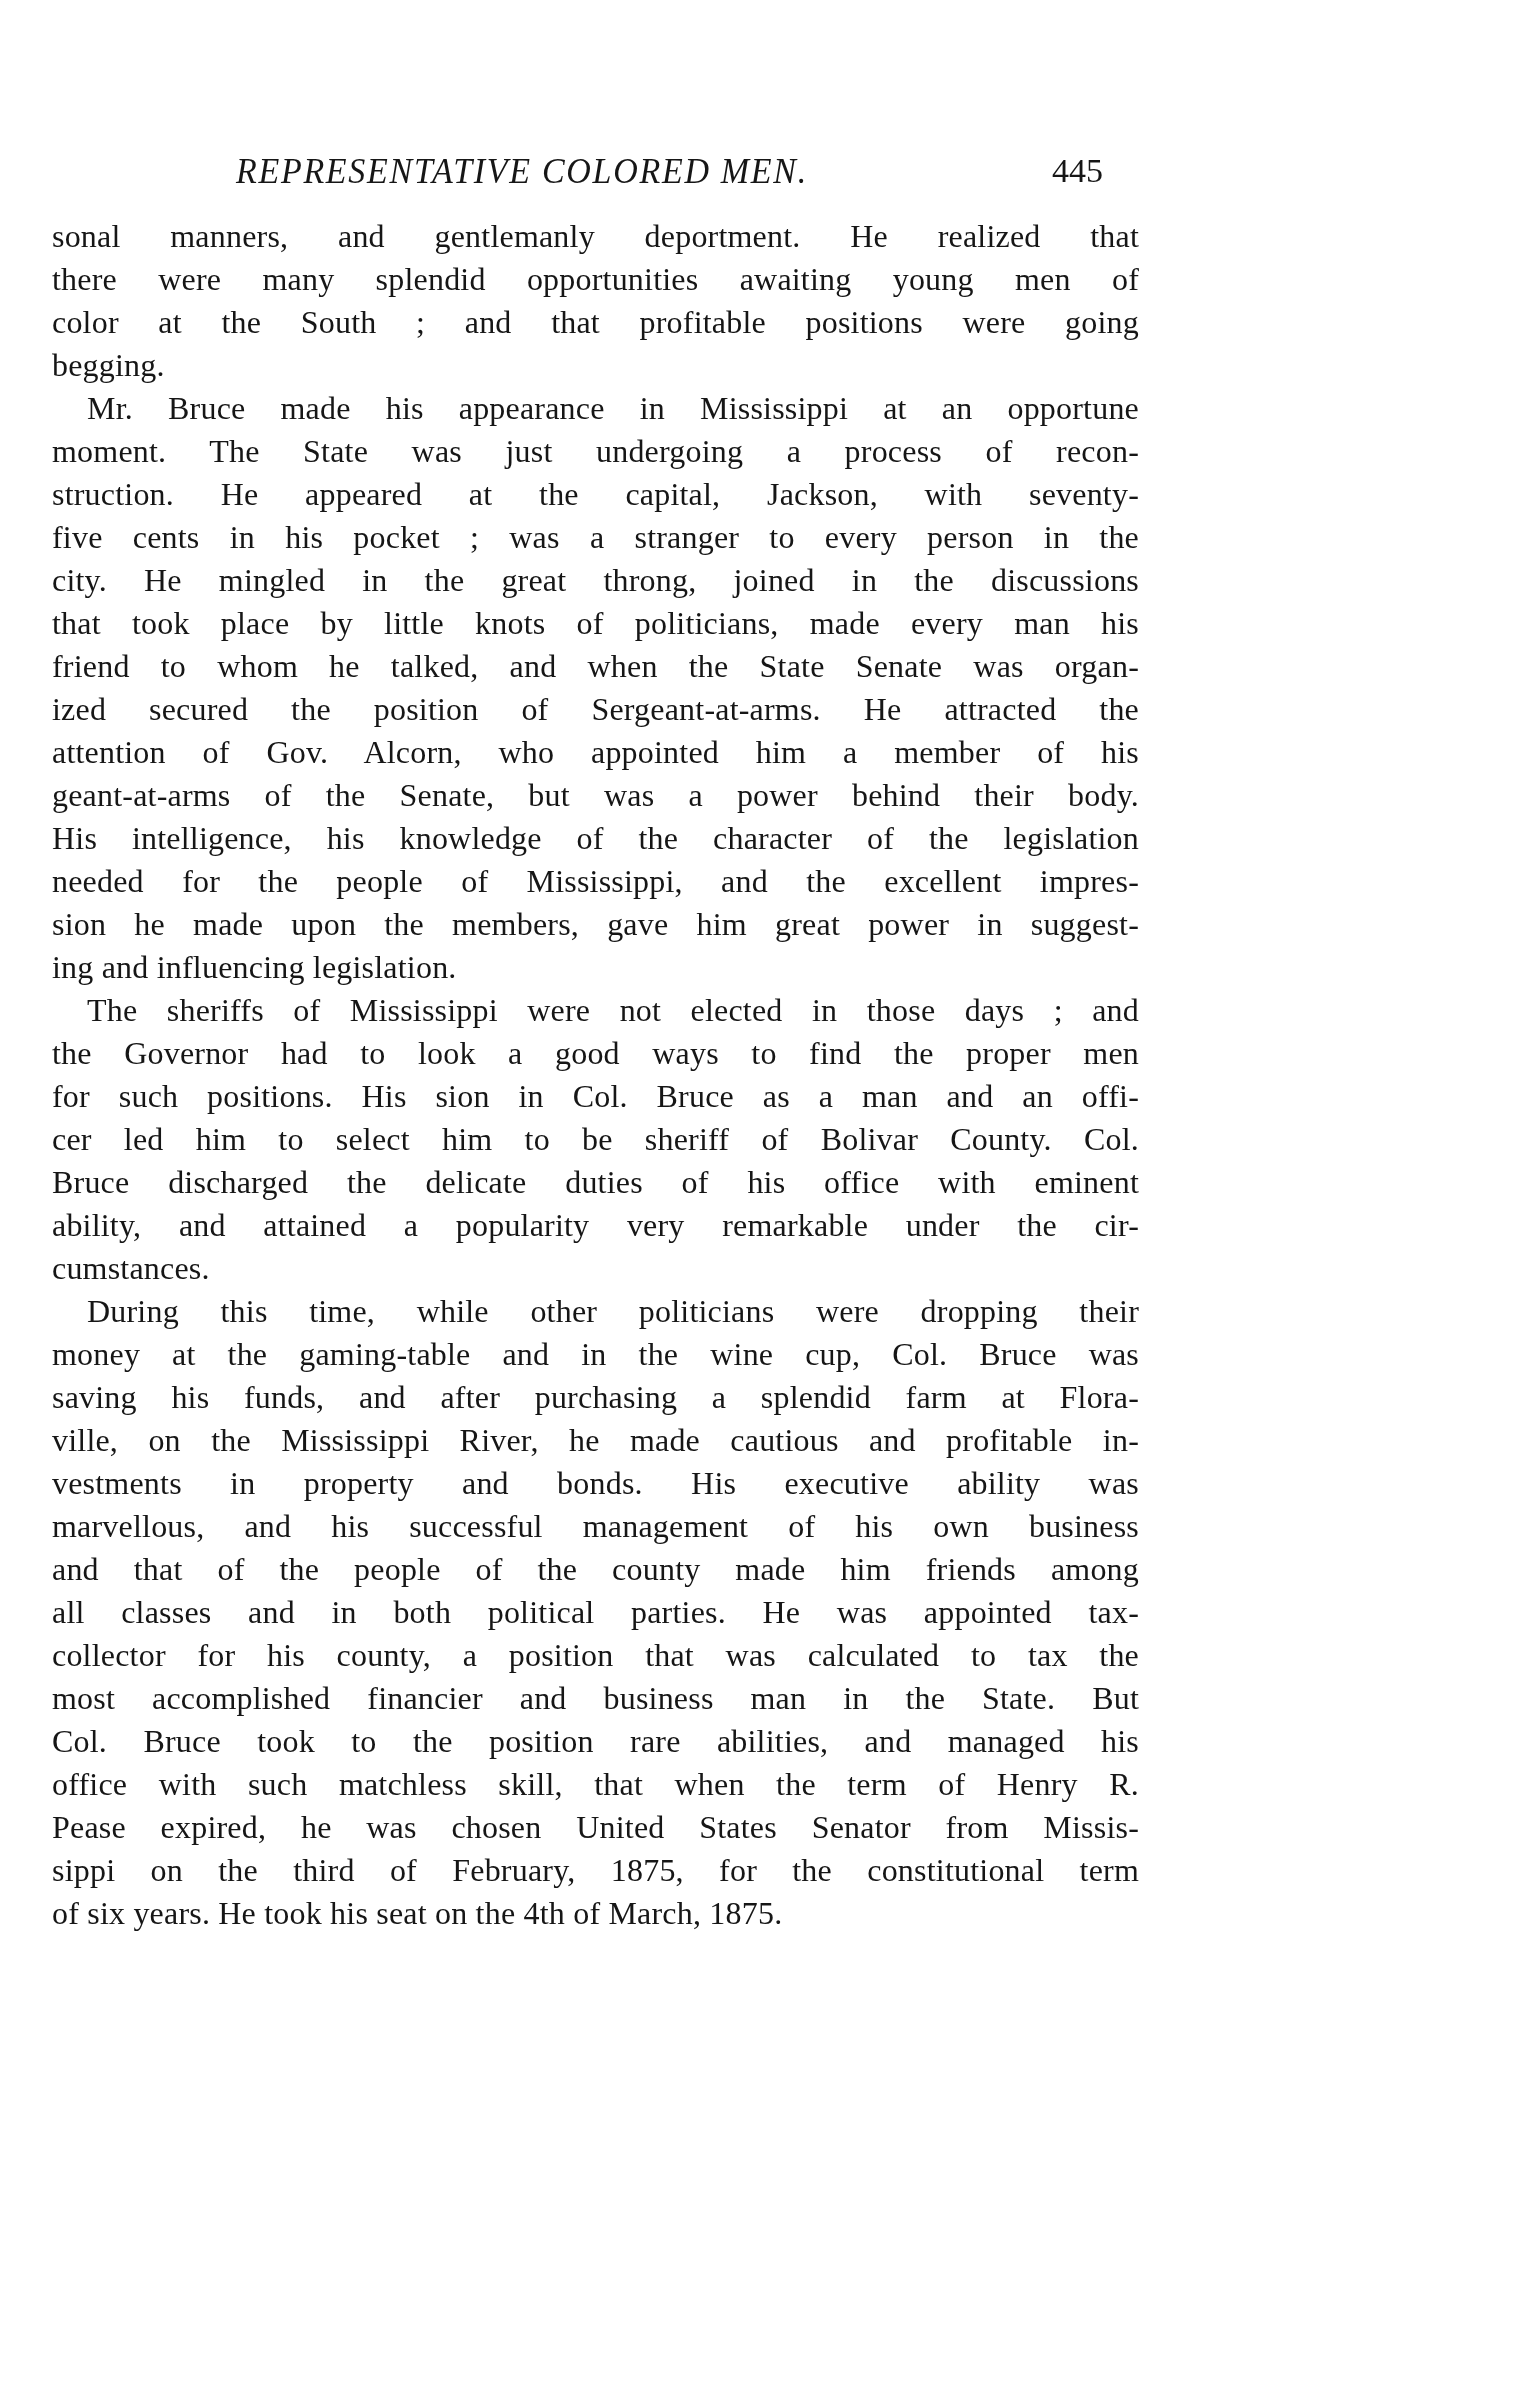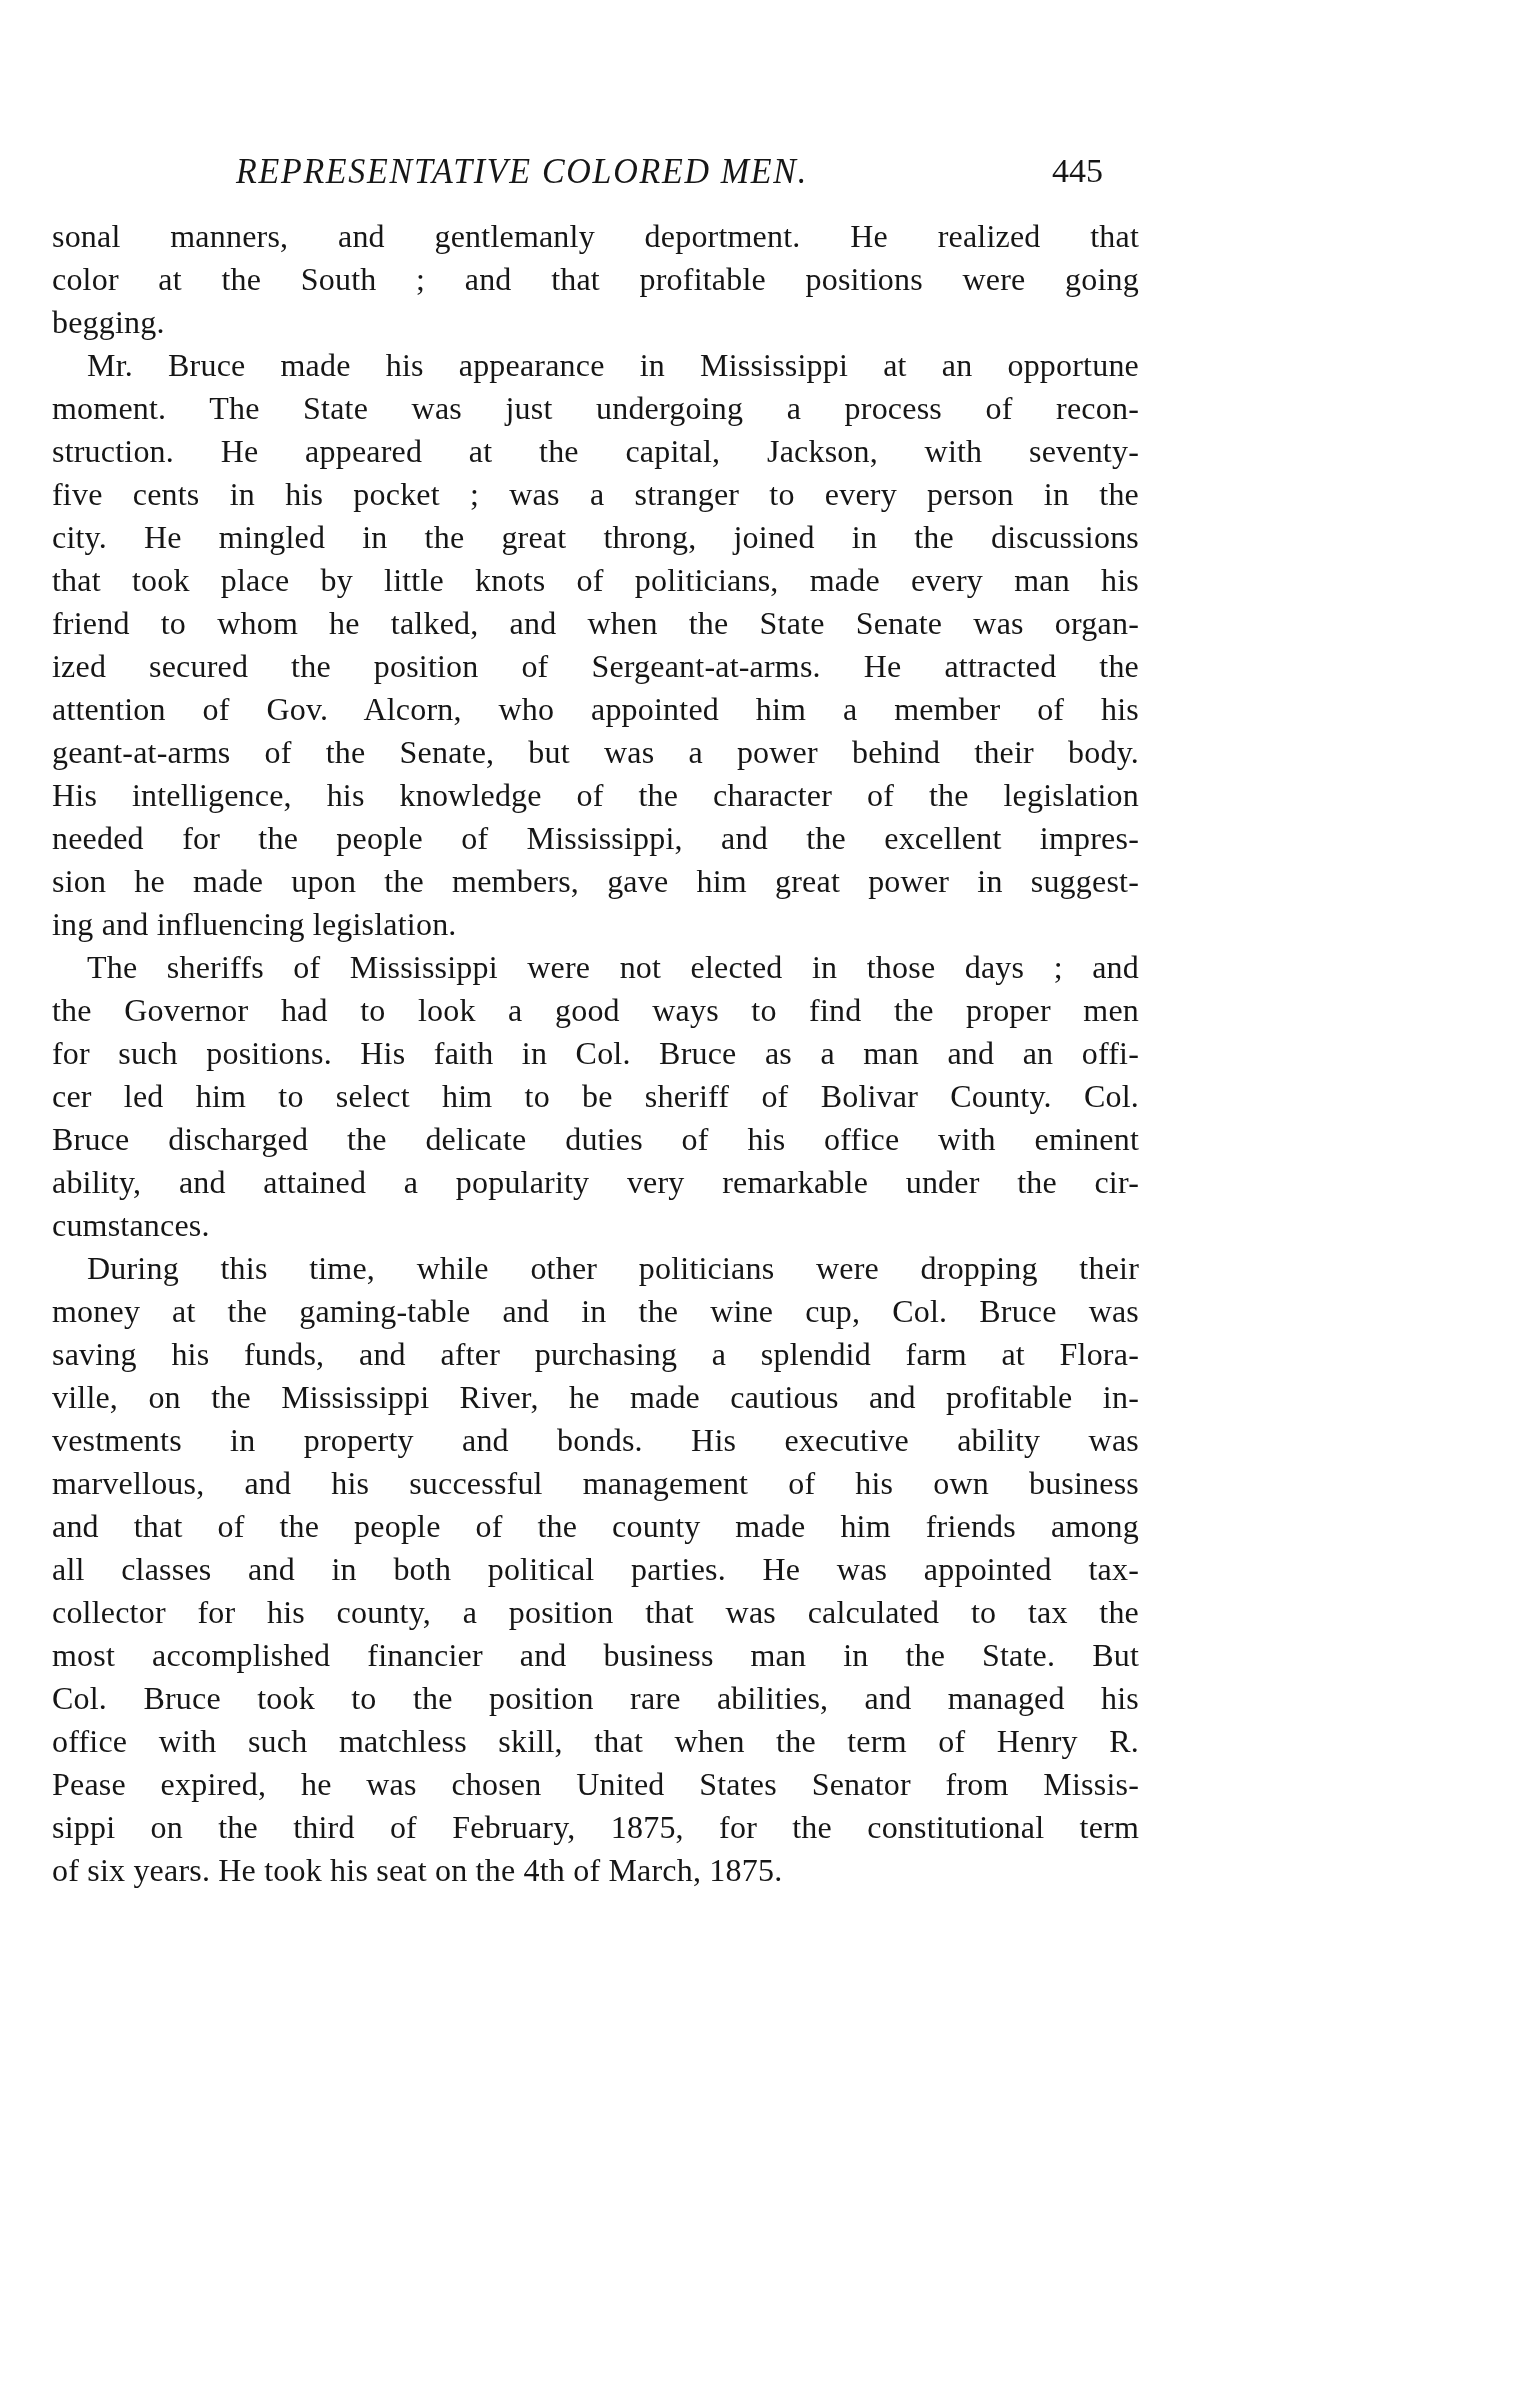--- a/index.html
+++ b/index.html
@@ -65,41 +65,42 @@
 </head>
 <body>
 
 <div class="page">
   <div class="running-head">REPRESENTATIVE COLORED MEN.</div>
   <div class="page-number">445</div>
 
   <div class="body-text">
 
     <div class="line">sonal manners, and gentlemanly deportment.  He realized that</div>
+    <div class="line">there were many splendid opportunities awaiting young men of</div>
     <div class="line">color at the South ;  and  that  profitable  positions  were  going</div>
     <div class="line last">begging.</div>
 
     <div class="line indent">Mr. Bruce made his appearance in Mississippi at an opportune</div>
     <div class="line">moment.   The State was just undergoing a process of recon-</div>
     <div class="line">struction.  He appeared at the capital, Jackson, with seventy-</div>
     <div class="line">five cents in his pocket ; was a stranger to every person in the</div>
     <div class="line">city.   He mingled in the great throng, joined in the discussions</div>
     <div class="line">that took place by little knots of politicians, made every man his</div>
     <div class="line">friend to whom he talked, and when the State Senate was organ-</div>
     <div class="line">ized secured the position of Sergeant-at-arms.   He attracted the</div>
     <div class="line">attention of Gov. Alcorn, who appointed him a member of his</div>
     <div class="line">geant-at-arms of the Senate, but was a power behind their body.</div>
     <div class="line">His intelligence, his knowledge of the character of the legislation</div>
     <div class="line">needed for the people of Mississippi, and the excellent impres-</div>
     <div class="line">sion he made upon the members, gave him great power in suggest-</div>
     <div class="line last">ing and influencing legislation.</div>
 
     <div class="line indent">The sheriffs of Mississippi were not elected in those days ; and</div>
     <div class="line">the Governor had to look a good ways to find the proper men</div>
-    <div class="line">for such positions.  His faith in Col. Bruce as a man and an offi-</div>
+    <div class="line">for such positions.  His sion in Col. Bruce as a man and an offi-</div>
     <div class="line">cer led him to select him to be sheriff of Bolivar County.   Col.</div>
     <div class="line">Bruce discharged the delicate duties of his office with eminent</div>
     <div class="line">ability, and attained a popularity very remarkable under the cir-</div>
     <div class="line last">cumstances.</div>
 
     <div class="line indent">During this time, while other politicians were dropping their</div>
     <div class="line">money at the gaming-table and in the wine cup, Col. Bruce was</div>
     <div class="line">saving his funds, and after purchasing a splendid farm at Flora-</div>
     <div class="line">ville, on the Mississippi River, he made cautious and profitable in-</div>
     <div class="line">vestments in property and bonds.   His executive ability was</div>

